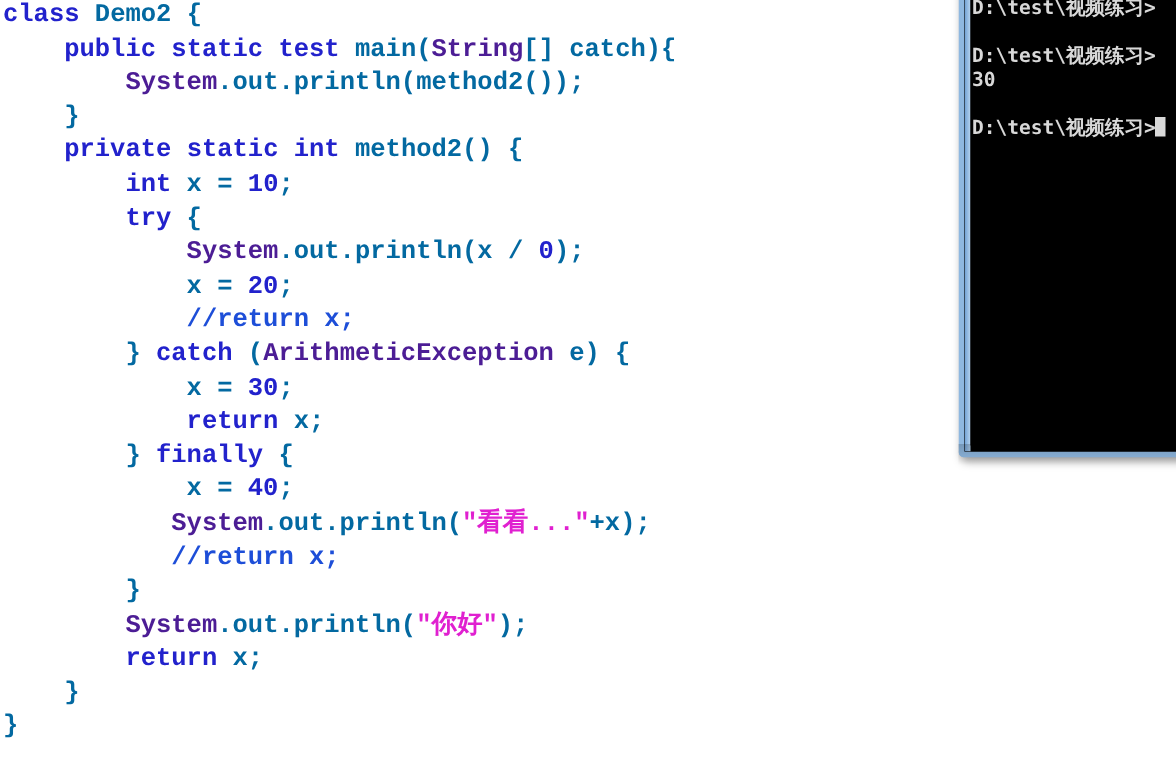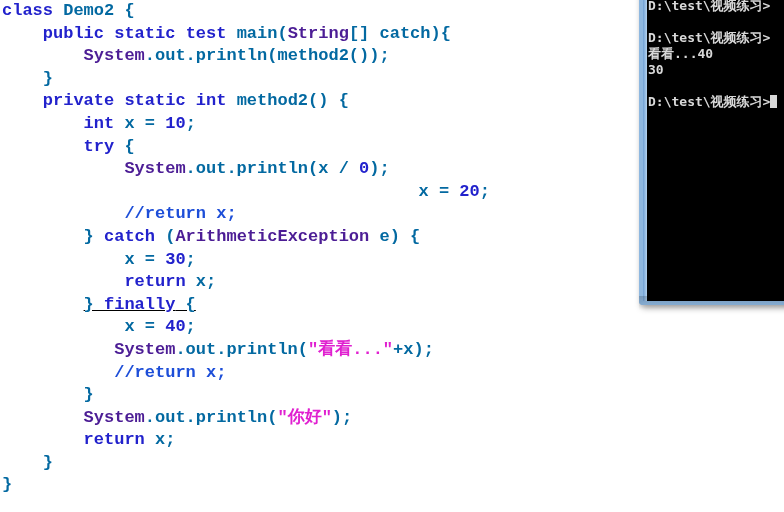--- a/index.html
+++ b/index.html
@@ -113,41 +113,40 @@
 
 <div id="editor">
     <div class="code-line" style="padding-left: 2px;"><span class="tok kw">class</span><span class="tok plain"> </span><span class="tok plain">Demo2</span><span class="tok plain"> {</span></div>
     <div class="code-line" style="padding-left: 42.8px;"><span class="tok kw">public</span><span class="tok plain"> </span><span class="tok kw">static</span><span class="tok plain"> </span><span class="tok kw">test</span><span class="tok plain"> </span><span class="tok plain">main(</span><span class="tok cls">String</span><span class="tok plain">[] catch){</span></div>
     <div class="code-line" style="padding-left: 83.6px;"><span class="tok cls">System</span><span class="tok plain">.out.println(method2());</span></div>
     <div class="code-line" style="padding-left: 42.8px;"><span class="tok plain">}</span></div>
     <div class="code-line" style="padding-left: 42.8px;"><span class="tok kw">private</span><span class="tok plain"> </span><span class="tok kw">static</span><span class="tok plain"> </span><span class="tok kw">int</span><span class="tok plain"> </span><span class="tok plain">method2() {</span></div>
     <div class="code-line" style="padding-left: 83.6px;"><span class="tok kw">int</span><span class="tok plain"> </span><span class="tok plain">x = </span><span class="tok kw">10</span><span class="tok plain">;</span></div>
     <div class="code-line" style="padding-left: 83.6px;"><span class="tok kw">try</span><span class="tok plain"> {</span></div>
     <div class="code-line" style="padding-left: 124.4px;"><span class="tok cls">System</span><span class="tok plain">.out.println(x / </span><span class="tok kw">0</span><span class="tok plain">);</span></div>
-    <div class="code-line" style="padding-left: 124.4px; text-align: center;"><span class="tok plain">x = </span><span class="tok kw">20</span><span class="tok plain">;</span></div>
+    <div class="code-line" style="padding-left: 124.4px;"><span class="tok plain">x = </span><span class="tok kw">20</span><span class="tok plain">;</span></div>
     <div class="code-line" style="padding-left: 124.4px;"><span class="tok cmt">//return x;</span></div>
     <div class="code-line" style="padding-left: 83.6px;"><span class="tok plain">} </span><span class="tok kw">catch</span><span class="tok plain"> (</span><span class="tok cls">ArithmeticException</span><span class="tok plain"> e) {</span></div>
     <div class="code-line" style="padding-left: 124.4px;"><span class="tok plain">x = </span><span class="tok kw">30</span><span class="tok plain">;</span></div>
     <div class="code-line" style="padding-left: 124.4px;"><span class="tok kw">return</span><span class="tok plain"> x;</span></div>
-    <div class="code-line" style="padding-left: 83.6px; text-decoration: underline;"><span class="tok plain">} </span><span class="tok kw">finally</span><span class="tok plain"> {</span></div>
+    <div class="code-line" style="padding-left: 83.6px;"><span class="tok plain">} </span><span class="tok kw">finally</span><span class="tok plain"> {</span></div>
     <div class="code-line" style="padding-left: 124.4px;"><span class="tok plain">x = </span><span class="tok kw">40</span><span class="tok plain">;</span></div>
     <div class="code-line" style="padding-left: 114.2px;"><span class="tok cls">System</span><span class="tok plain">.out.println(</span><span class="tok str">"看看..."</span><span class="tok plain">+x);</span></div>
     <div class="code-line" style="padding-left: 114.2px;"><span class="tok cmt">//return x;</span></div>
     <div class="code-line" style="padding-left: 83.6px;"><span class="tok plain">}</span></div>
     <div class="code-line" style="padding-left: 83.6px;"><span class="tok cls">System</span><span class="tok plain">.out.println(</span><span class="tok str">"你好"</span><span class="tok plain">);</span></div>
     <div class="code-line" style="padding-left: 83.6px;"><span class="tok kw">return</span><span class="tok plain"> x;</span></div>
     <div class="code-line" style="padding-left: 42.8px;"><span class="tok plain">}</span></div>
     <div class="code-line" style="padding-left: 2px;"><span class="tok plain">}</span></div>
   </div>
 
 <div id="console-window">
   <div id="console-frame-left"></div>
   <div id="console-screen">
       <div class="con-line"><span>D:\test\视频练习&gt;</span></div>
       <div class="con-line blank"><span></span></div>
       <div class="con-line"><span>D:\test\视频练习&gt;</span></div>
-      <div class="con-line"><span>看看...40</span></div>
       <div class="con-line"><span>30</span></div>
       <div class="con-line blank"><span></span></div>
       <div class="con-line"><span>D:\test\视频练习&gt;</span><span id="console-caret"></span></div>
     </div>
 </div>
 <div id="console-shadow-corner"></div>
 
 </body></html>

